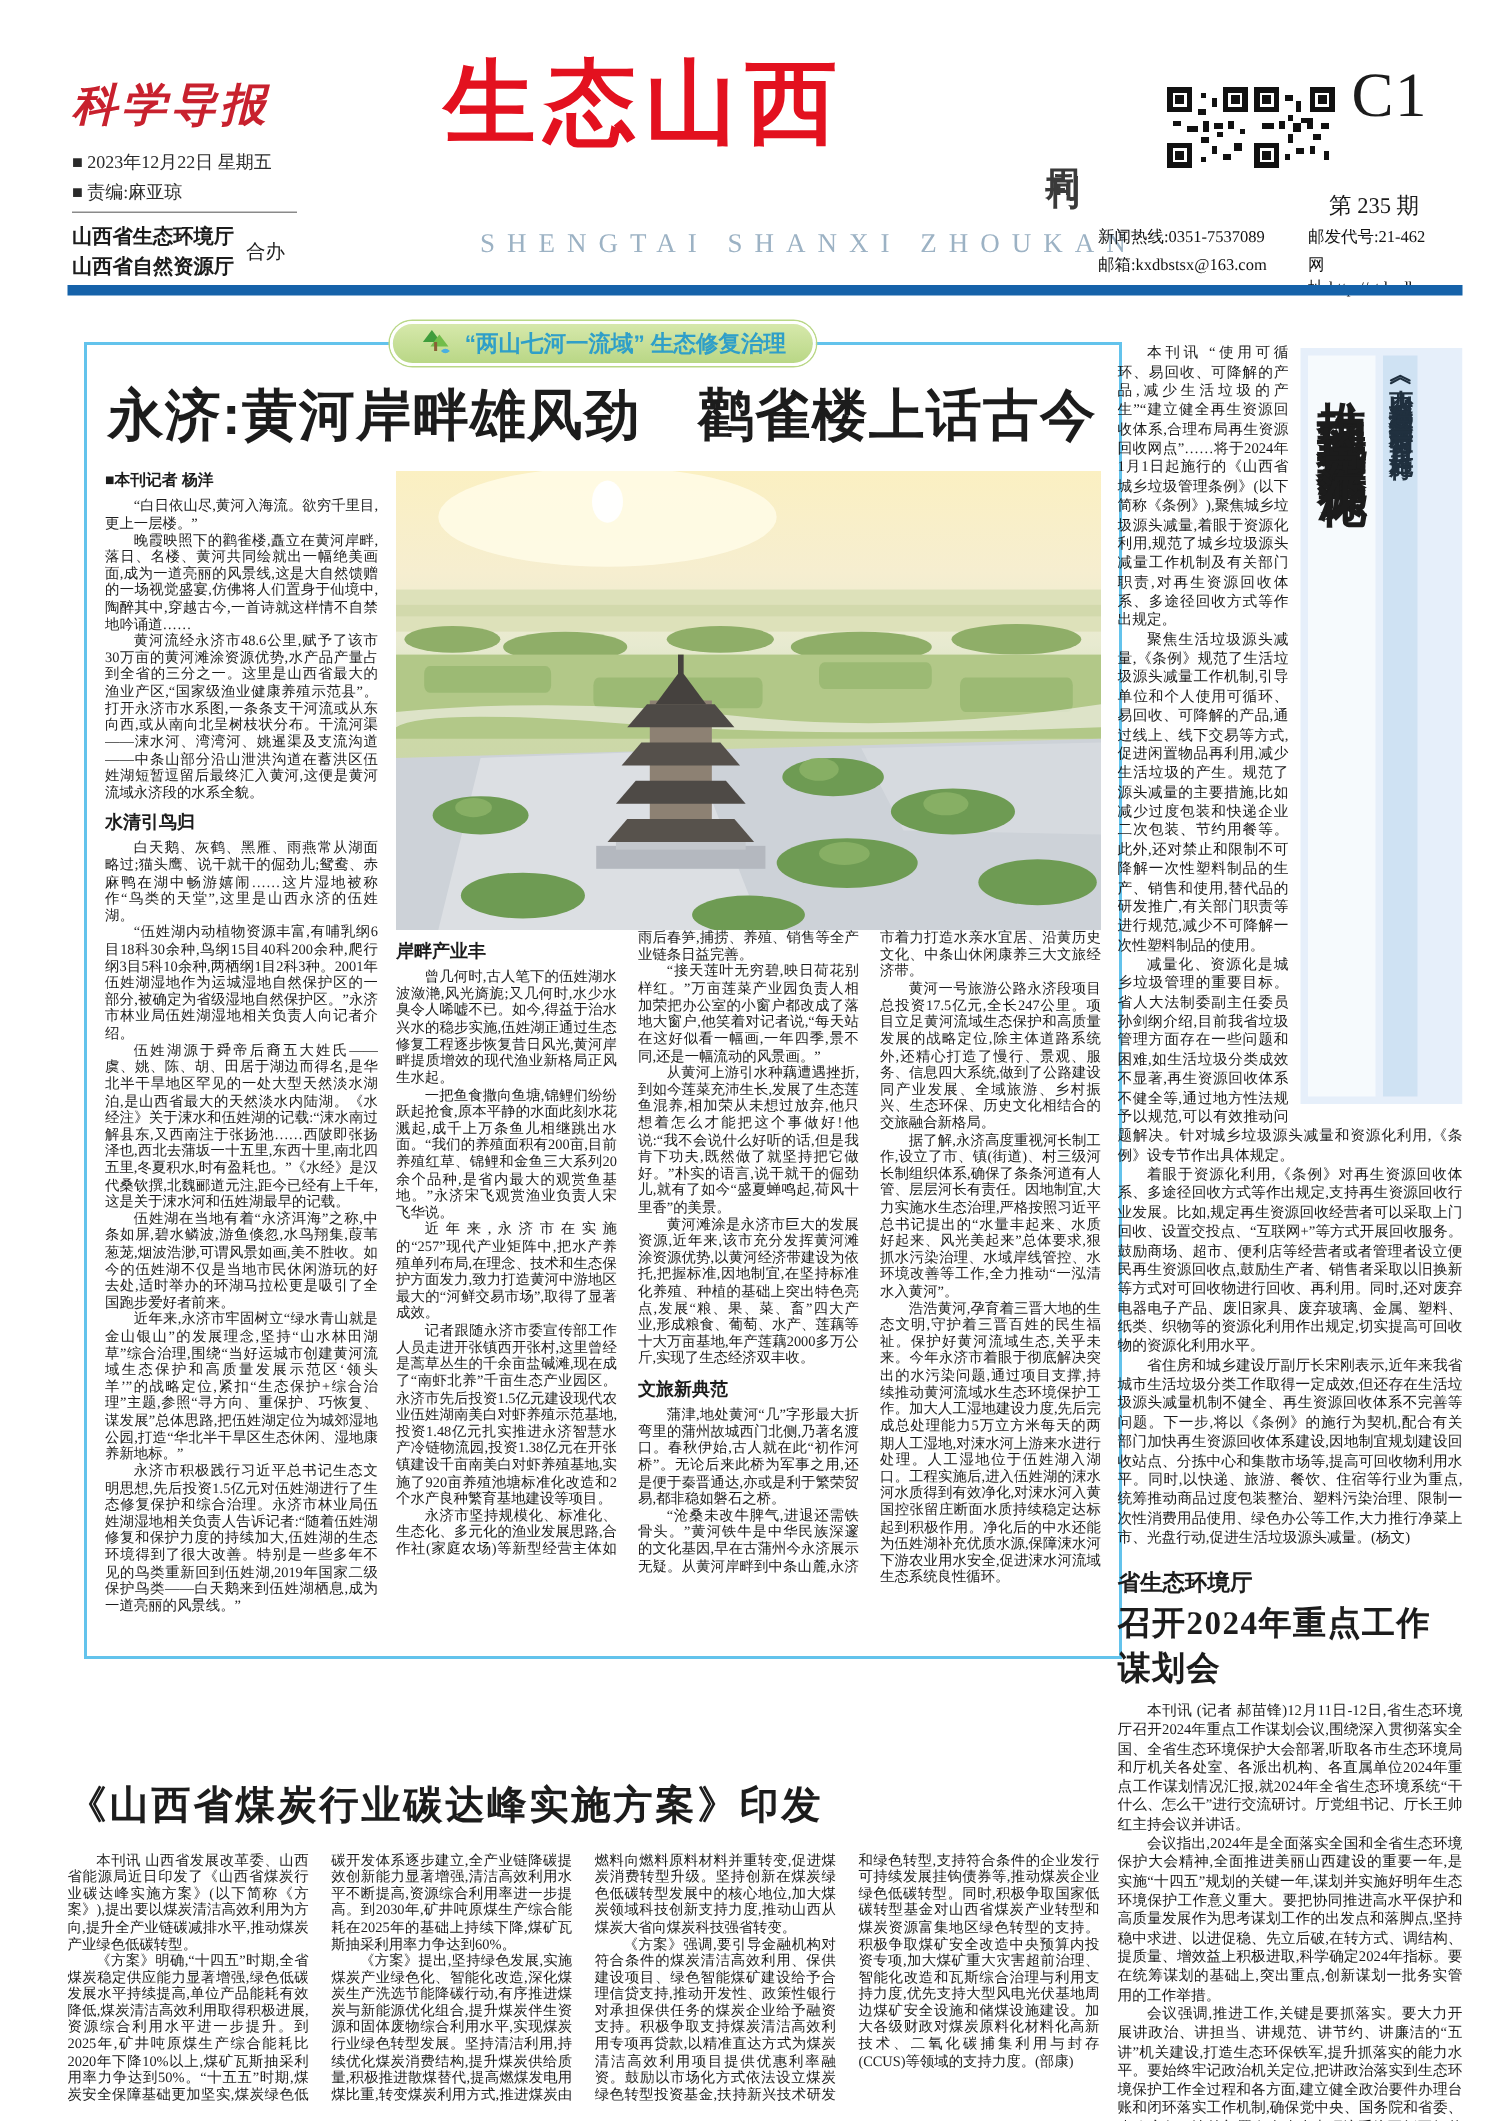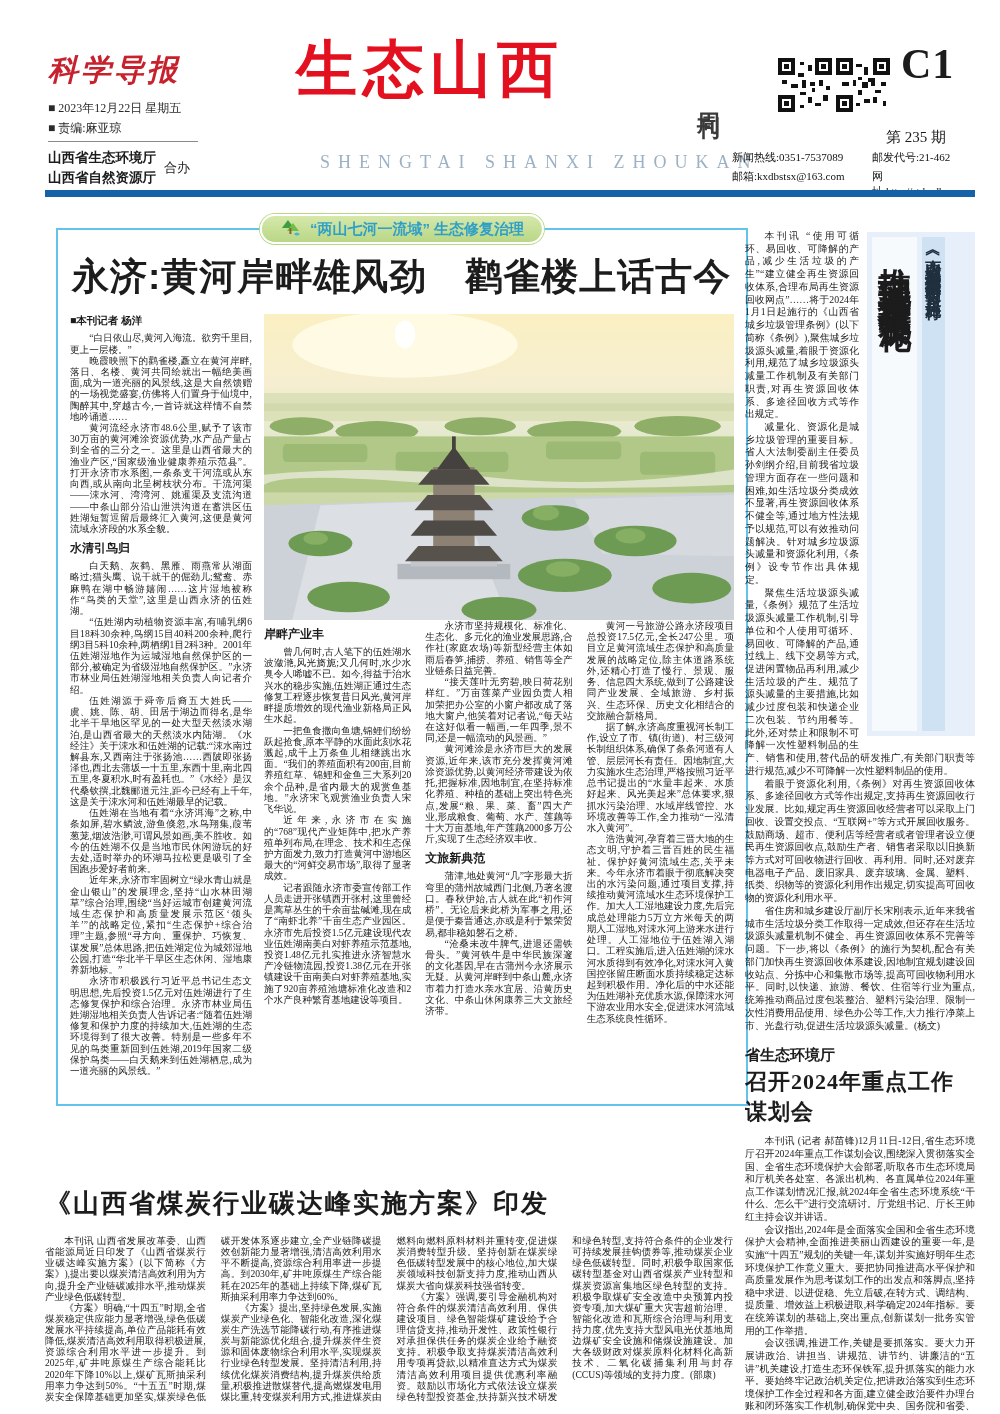--- a/index.html
+++ b/index.html
@@ -13,21 +13,21 @@
   .m-editor { position:absolute; left:48px; top:120px; font-size:12px; color:#2a2a2a; }
   .m-rule { position:absolute; left:48px; top:141px; width:150px; border-top:1px solid #8a8a8a; }
   .orgs { position:absolute; left:48px; top:148px; display:flex; align-items:center; gap:8px; }
   .orgs .org-lines { font-size:13.5px; line-height:1.45; font-weight:600; }
   .orgs .heban { font-size:13px; }
   .paper-title { position:absolute; left:296px; top:38px; font-size:61px; line-height:1.05; font-weight:700; color:#e3111f; letter-spacing:6px; }
   .zhoukan { position:absolute; left:694px; top:94px; writing-mode:vertical-rl; font-size:23px; letter-spacing:5px; color:#3a3a3a; font-family:"Liberation Sans",sans-serif; font-weight:600; }
   .pinyin { position:absolute; left:320px; top:152px; font-size:18px; letter-spacing:8px; color:#9cb2c4; }
   .qr { position:absolute; top:58px; width:54px; height:54px; }
   .qr.q1 { left:778px; } .qr.q2 { left:836px; }
-  .page-code { position:absolute; left:901px; top:40px; font-size:42px; font-weight:700; letter-spacing:1px; }
+  .page-code { position:absolute; left:901px; top:40px; font-size:42px; font-weight:400; letter-spacing:1px; }
   .issue { position:absolute; left:886px; top:128px; font-size:15px; }
   .contact { position:absolute; left:732px; top:150px; width:243px; display:grid; grid-template-columns:132px auto; column-gap:8px; row-gap:4px; font-size:11px; color:#111; }
   .blue-bar { position:absolute; left:45px; top:190px; width:930px; height:7px; background:#1562a9; }
 
   
   .feature { position:absolute; left:40px; top:228px; width:692px; height:878px; border:2px solid #63c3ec; background:#fff;margin-left:16px; }
   .banner { position:absolute; top:-16px; left:50%; transform:translateX(-50%); display:flex; align-items:center; gap:6px;
             background:linear-gradient(#d6e8ab,#b9d786); color:#2f9fc8; font-family:"Liberation Sans",sans-serif;
             font-weight:800; font-size:15px; padding:3px 18px; border-radius:18px; border:2px solid #fff; white-space:nowrap;
             box-shadow:0 0 0 1px #b9d786; }
@@ -228,46 +228,47 @@
               <polygon points="150,194 254,194 240,182 164,182" fill="#57524c"></polygon>
               <polygon points="202,104 184,122 220,122" fill="#45413e"></polygon>
               <rect x="200" y="96" width="4" height="10" fill="#45413e"></rect>
             </g>
           </svg>
         </div>
         <div class="flow">
             <div class="subhead">岸畔产业丰</div>
             <p>曾几何时,古人笔下的伍姓湖水波潋滟,风光旖旎;又几何时,水少水臭令人唏嘘不已。如今,得益于治水兴水的稳步实施,伍姓湖正通过生态修复工程逐步恢复昔日风光,黄河岸畔提质增效的现代渔业新格局正风生水起。</p>
             <p>一把鱼食撒向鱼塘,锦鲤们纷纷跃起抢食,原本平静的水面此刻水花溅起,成千上万条鱼儿相继跳出水面。“我们的养殖面积有200亩,目前养殖红草、锦鲤和金鱼三大系列20余个品种,是省内最大的观赏鱼基地。”永济宋飞观赏渔业负责人宋飞华说。</p>
-            <p>近年来,永济市在实施的“768”现代产业矩阵中,把水产养殖单列布局,在理念、技术和生态保护方面发力,致力打造黄河中游地区最大的“河鲜交易市场”,取得了显著成效。</p>
+            <p>近年来,永济市在实施的“257”现代产业矩阵中,把水产养殖单列布局,在理念、技术和生态保护方面发力,致力打造黄河中游地区最大的“河鲜交易市场”,取得了显著成效。</p>
             <p>记者跟随永济市委宣传部工作人员走进开张镇西开张村,这里曾经是蒿草丛生的千余亩盐碱滩,现在成了“南虾北养”千亩生态产业园区。永济市先后投资1.5亿元建设现代农业伍姓湖南美白对虾养殖示范基地,投资1.48亿元扎实推进永济智慧水产冷链物流园,投资1.38亿元在开张镇建设千亩南美白对虾养殖基地,实施了920亩养殖池塘标准化改造和2个水产良种繁育基地建设等项目。</p>
             <p>永济市坚持规模化、标准化、生态化、多元化的渔业发展思路,合作社(家庭农场)等新型经营主体如雨后春笋,捕捞、养殖、销售等全产业链条日益完善。</p>
             <p>“接天莲叶无穷碧,映日荷花别样红。”万亩莲菜产业园负责人相加荣把办公室的小窗户都改成了落地大窗户,他笑着对记者说,“每天站在这好似看一幅画,一年四季,景不同,还是一幅流动的风景画。”</p>
+            <p>从黄河上游引水种藕遭遇挫折,到如今莲菜充沛生长,发展了生态莲鱼混养,相加荣从未想过放弃,他只想着怎么才能把这个事做好!他说:“我不会说什么好听的话,但是我肯下功夫,既然做了就坚持把它做好。”朴实的语言,说干就干的倔劲儿,就有了如今“盛夏蝉鸣起,荷风十里香”的美景。</p>
             <p>黄河滩涂是永济市巨大的发展资源,近年来,该市充分发挥黄河滩涂资源优势,以黄河经济带建设为依托,把握标准,因地制宜,在坚持标准化养殖、种植的基础上突出特色亮点,发展“粮、果、菜、畜”四大产业,形成粮食、葡萄、水产、莲藕等十大万亩基地,年产莲藕2000多万公斤,实现了生态经济双丰收。</p>
             <div class="subhead">文旅新典范</div>
             <p>蒲津,地处黄河“几”字形最大折弯里的蒲州故城西门北侧,乃著名渡口。春秋伊始,古人就在此“初作河桥”。无论后来此桥为军事之用,还是便于秦晋通达,亦或是利于繁荣贸易,都非稳如磐石之桥。</p>
             <p>“沧桑未改牛脾气,进退还需铁骨头。”黄河铁牛是中华民族深邃的文化基因,早在古蒲州今永济展示无疑。从黄河岸畔到中条山麓,永济市着力打造水亲水宜居、沿黄历史文化、中条山休闲康养三大文旅经济带。</p>
             <p>黄河一号旅游公路永济段项目总投资17.5亿元,全长247公里。项目立足黄河流域生态保护和高质量发展的战略定位,除主体道路系统外,还精心打造了慢行、景观、服务、信息四大系统,做到了公路建设同产业发展、全域旅游、乡村振兴、生态环保、历史文化相结合的交旅融合新格局。</p>
             <p>据了解,永济高度重视河长制工作,设立了市、镇(街道)、村三级河长制组织体系,确保了条条河道有人管、层层河长有责任。因地制宜,大力实施水生态治理,严格按照习近平总书记提出的“水量丰起来、水质好起来、风光美起来”总体要求,狠抓水污染治理、水域岸线管控、水环境改善等工作,全力推动“一泓清水入黄河”。</p>
             <p>浩浩黄河,孕育着三晋大地的生态文明,守护着三晋百姓的民生福祉。保护好黄河流域生态,关乎未来。今年永济市着眼于彻底解决突出的水污染问题,通过项目支撑,持续推动黄河流域水生态环境保护工作。加大人工湿地建设力度,先后完成总处理能力5万立方米每天的两期人工湿地,对涑水河上游来水进行处理。人工湿地位于伍姓湖入湖口。工程实施后,进入伍姓湖的涑水河水质得到有效净化,对涑水河入黄国控张留庄断面水质持续稳定达标起到积极作用。净化后的中水还能为伍姓湖补充优质水源,保障涑水河下游农业用水安全,促进涑水河流域生态系统良性循环。</p>
           </div>
       </div>
     </div>
   </section>
 
   <aside class="sidebar">
     <article>
       <div class="sb1-text">
         <div class="vblock">
           <div class="vtitle">推动实现城乡垃圾减量化资源化</div>
           <div class="vkicker">《山西省城乡垃圾管理条例》将于明年一月一日起施行</div>
         </div>
       <p>本刊讯 “使用可循环、易回收、可降解的产品,减少生活垃圾的产生”“建立健全再生资源回收体系,合理布局再生资源回收网点”……将于2024年1月1日起施行的《山西省城乡垃圾管理条例》(以下简称《条例》),聚焦城乡垃圾源头减量,着眼于资源化利用,规范了城乡垃圾源头减量工作机制及有关部门职责,对再生资源回收体系、多途径回收方式等作出规定。</p>
+          <p>聚焦生活垃圾源头减量,《条例》规范了生活垃圾源头减量工作机制,引导单位和个人使用可循环、易回收、可降解的产品,通过线上、线下交易等方式,促进闲置物品再利用,减少生活垃圾的产生。规范了源头减量的主要措施,比如减少过度包装和快递企业二次包装、节约用餐等。此外,还对禁止和限制不可降解一次性塑料制品的生产、销售和使用,替代品的研发推广,有关部门职责等进行规范,减少不可降解一次性塑料制品的使用。</p>
           <p>减量化、资源化是城乡垃圾管理的重要目标。省人大法制委副主任委员孙剑纲介绍,目前我省垃圾管理方面存在一些问题和困难,如生活垃圾分类成效不显著,再生资源回收体系不健全等,通过地方性法规予以规范,可以有效推动问题解决。针对城乡垃圾源头减量和资源化利用,《条例》设专节作出具体规定。</p>
-          <p>聚焦生活垃圾源头减量,《条例》规范了生活垃圾源头减量工作机制,引导单位和个人使用可循环、易回收、可降解的产品,通过线上、线下交易等方式,促进闲置物品再利用,减少生活垃圾的产生。规范了源头减量的主要措施,比如减少过度包装和快递企业二次包装、节约用餐等。此外,还对禁止和限制不可降解一次性塑料制品的生产、销售和使用,替代品的研发推广,有关部门职责等进行规范,减少不可降解一次性塑料制品的使用。</p>
           <p>着眼于资源化利用,《条例》对再生资源回收体系、多途径回收方式等作出规定,支持再生资源回收行业发展。比如,规定再生资源回收经营者可以采取上门回收、设置交投点、“互联网+”等方式开展回收服务。鼓励商场、超市、便利店等经营者或者管理者设立便民再生资源回收点,鼓励生产者、销售者采取以旧换新等方式对可回收物进行回收、再利用。同时,还对废弃电器电子产品、废旧家具、废弃玻璃、金属、塑料、纸类、织物等的资源化利用作出规定,切实提高可回收物的资源化利用水平。</p>
           <p>省住房和城乡建设厅副厅长宋刚表示,近年来我省城市生活垃圾分类工作取得一定成效,但还存在生活垃圾源头减量机制不健全、再生资源回收体系不完善等问题。下一步,将以《条例》的施行为契机,配合有关部门加快再生资源回收体系建设,因地制宜规划建设回收站点、分拣中心和集散市场等,提高可回收物利用水平。同时,以快递、旅游、餐饮、住宿等行业为重点,统筹推动商品过度包装整治、塑料污染治理、限制一次性消费用品使用、绿色办公等工作,大力推行净菜上市、光盘行动,促进生活垃圾源头减量。(杨文)</p>
         </div>
     </article>
     <article class="sb2">
       <div class="sb2-t1">省生态环境厅</div>
       <div class="sb2-t2">召开2024年重点工作谋划会</div>
       <div class="sb2-text">
           <p>本刊讯 (记者 郝苗锋)12月11日-12日,省生态环境厅召开2024年重点工作谋划会议,围绕深入贯彻落实全国、全省生态环境保护大会部署,听取各市生态环境局和厅机关各处室、各派出机构、各直属单位2024年重点工作谋划情况汇报,就2024年全省生态环境系统“干什么、怎么干”进行交流研讨。厅党组书记、厅长王帅红主持会议并讲话。</p>
           <p>会议指出,2024年是全面落实全国和全省生态环境保护大会精神,全面推进美丽山西建设的重要一年,是实施“十四五”规划的关键一年,谋划并实施好明年生态环境保护工作意义重大。要把协同推进高水平保护和高质量发展作为思考谋划工作的出发点和落脚点,坚持稳中求进、以进促稳、先立后破,在转方式、调结构、提质量、增效益上积极进取,科学确定2024年指标。要在统筹谋划的基础上,突出重点,创新谋划一批务实管用的工作举措。</p>

